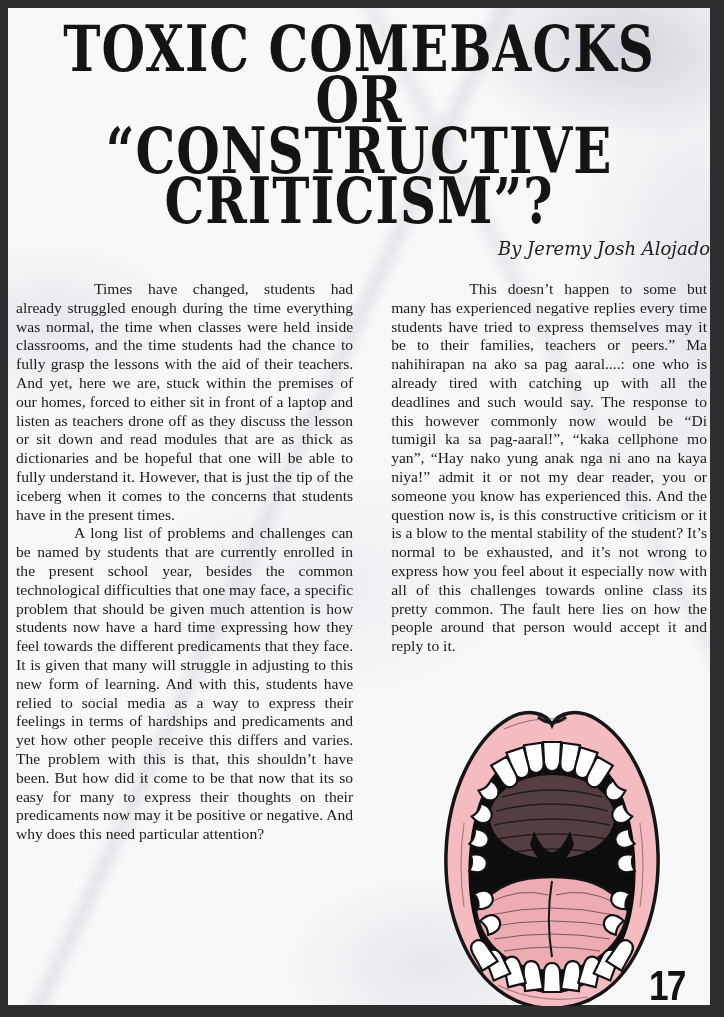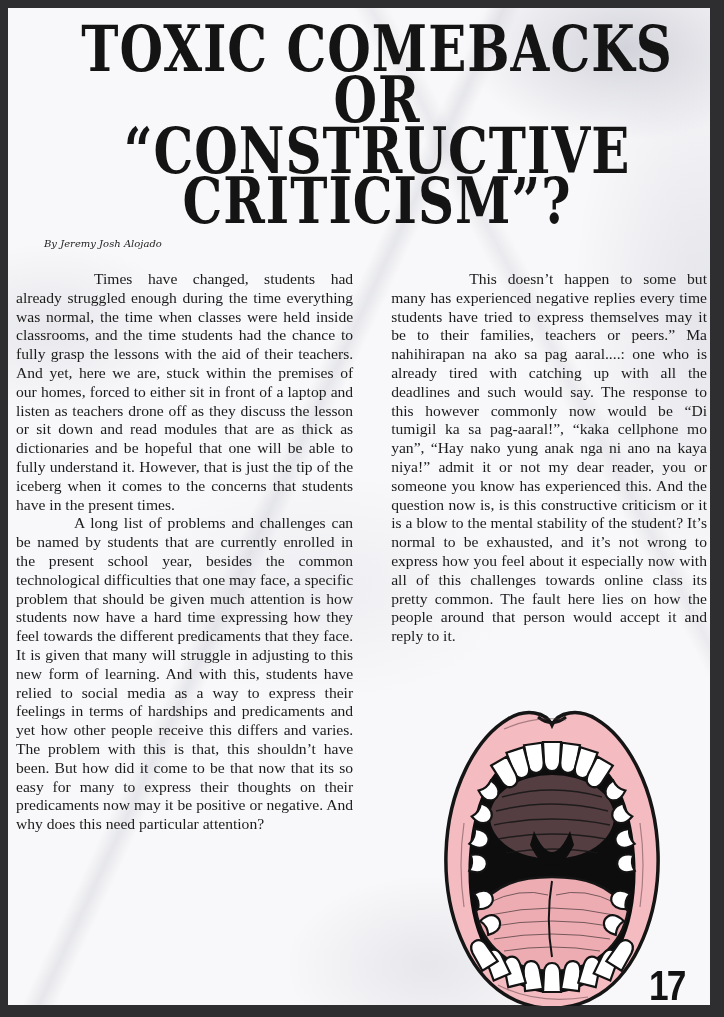--- a/index.html
+++ b/index.html
@@ -15,40 +15,40 @@
     background-color:#f8f8fa;
     background-image:
       radial-gradient(ellipse 260px 150px at 88% 4%, rgba(150,152,168,.38), transparent 62%),
       radial-gradient(ellipse 200px 420px at 99% 30%, rgba(160,162,178,.22), transparent 65%),
       radial-gradient(ellipse 230px 140px at 6% 32%, rgba(165,167,182,.20), transparent 60%),
       radial-gradient(ellipse 320px 190px at 45% 58%, rgba(175,177,192,.14), transparent 60%),
       radial-gradient(ellipse 240px 150px at 60% 96%, rgba(160,162,178,.20), transparent 60%),
       linear-gradient(115deg, transparent 41%, rgba(140,142,158,.16) 42.5%, transparent 44%),
       linear-gradient(62deg, transparent 71%, rgba(140,142,158,.13) 72.5%, transparent 74%);
   }
-  .masthead{position:relative;padding-left:36px;}
+  .masthead{position:relative;}
   .title{
     margin:16px 0 0;
     text-align:center;
     font-family:"DejaVu Serif",serif;
     font-weight:700;
     font-size:50px;
     line-height:40px;
     letter-spacing:1px;
     color:#141414;
     transform:scale(1.0,1.27);
     transform-origin:top center;
   }
   .title .tline{display:block;}
   .byline{
     margin:54px 0 0;
-    text-align:left;
+    text-align:right;
     font-family:"DejaVu Serif",serif;
     font-style:italic;
-    font-size:10px;
+    font-size:18px;
     color:#222;
   }
   .columns{
     display:flex;
     gap:17px;
     padding:0 3px 0 8px;
     margin-top:21px;
   }
   .col{min-width:0;}
   .col-left{width:348px;}

